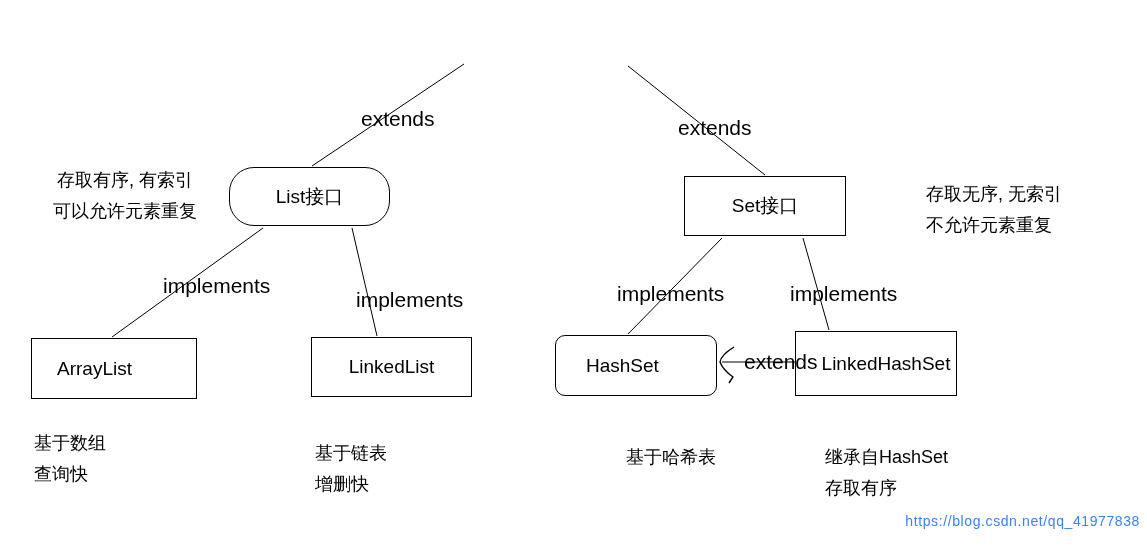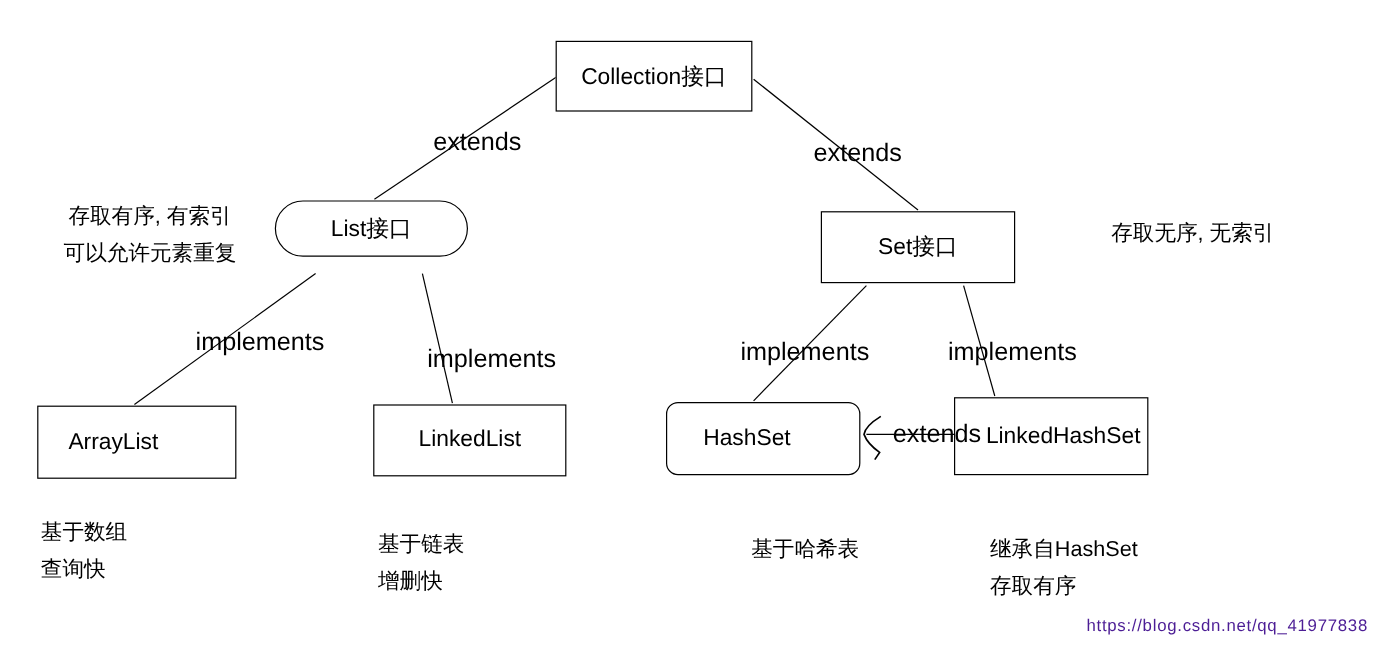--- a/index.html
+++ b/index.html
@@ -27,21 +27,21 @@
     box-sizing: border-box;
     border: 1px solid #000000;
     background: #ffffff;
     display: flex;
     align-items: center;
     justify-content: center;
     font-size: 19px;
     white-space: nowrap;
   }
   .node-collection    { left: 463px; top: 34px;  width: 164px; height: 59px; }
-  .node-list          { left: 229px; top: 167px; width: 161px; height: 47px; border-radius: 25px; }
+  .node-list          { left: 229px; top: 167px; width: 161px; height: 59px; border-radius: 25px; }
   .node-set           { left: 684px; top: 176px; width: 162px; height: 60px; }
   .node-arraylist     { left: 31px;  top: 338px; width: 166px; height: 61px;
                         justify-content: flex-start; padding-left: 25px; }
   .node-linkedlist    { left: 311px; top: 337px; width: 161px; height: 60px; }
   .node-hashset       { left: 555px; top: 335px; width: 162px; height: 61px;
                         justify-content: flex-start; padding-left: 30px; border-radius: 10px; }
   .node-linkedhashset { left: 795px; top: 331px; width: 162px; height: 65px;
                         justify-content: center; padding-left: 20px; }
   .edge-label {
     position: absolute;
@@ -67,44 +67,41 @@
   .note-linkedlist    { left: 315px; top: 438px; }
   .note-hashset       { left: 590px; top: 442px; margin-left: 36px; }
   .note-linkedhashset { left: 825px; top: 442px; }
   .watermark {
     position: absolute;
     left: 860px; top: 513px;
     width: 280px;
     text-align: right;
     font-size: 14px;
     letter-spacing: 0.6px;
-    color: #4c1d95;
+    color: #3b82f6;
     text-shadow: 1px 1px 0 #ffffff;
     white-space: nowrap;
   }
 </style>
 </head>
 <body>
 
 <div id="stage">
 
   <svg id="edges-svg" viewBox="0 0 1147 546" xmlns="http://www.w3.org/2000/svg">
     <line x1="464" y1="64" x2="312" y2="166" stroke="#000000" stroke-width="1"></line>
     <line x1="628" y1="66" x2="765" y2="175" stroke="#000000" stroke-width="1"></line>
     <line x1="263" y1="228" x2="112" y2="337" stroke="#000000" stroke-width="1"></line>
     <line x1="352" y1="228" x2="377" y2="336" stroke="#000000" stroke-width="1"></line>
     <line x1="722" y1="238" x2="628" y2="334" stroke="#000000" stroke-width="1"></line>
     <line x1="803" y1="238" x2="829" y2="330" stroke="#000000" stroke-width="1"></line>
     <line x1="795" y1="362" x2="722" y2="362" stroke="#000000" stroke-width="1"></line>
     <path d="M734 347 Q721 355 720 362 Q723 370 733 377 L729 383" fill="none" stroke="#000000" stroke-width="1.4"></path>
   </svg>
 
-  <div class="node node-collection">
-    <span>Collection接口</span>
-  </div>
   <div class="node node-list">
     <span>List接口</span>
   </div>
   <div class="node node-set">
     <span>Set接口</span>
   </div>
   <div class="node node-arraylist">
     <span>ArrayList</span>
   </div>
   <div class="node node-linkedlist">
@@ -124,20 +121,21 @@
   <div class="edge-label lbl-impl-hashset">implements</div>
   <div class="edge-label lbl-impl-linkedhashset">implements</div>
   <div class="edge-label lbl-extends-mid">extends</div>
 
   <div class="note note-list">
     <div>存取有序, 有索引</div>
     <div>可以允许元素重复</div>
   </div>
   <div class="note note-set">
     <div>存取无序, 无索引</div>
+    <div>不允许元素重复</div>
   </div>
   <div class="note note-arraylist">
     <div>基于数组</div>
     <div>查询快</div>
   </div>
   <div class="note note-linkedlist">
     <div>基于链表</div>
     <div>增删快</div>
   </div>
   <div class="note note-hashset">

